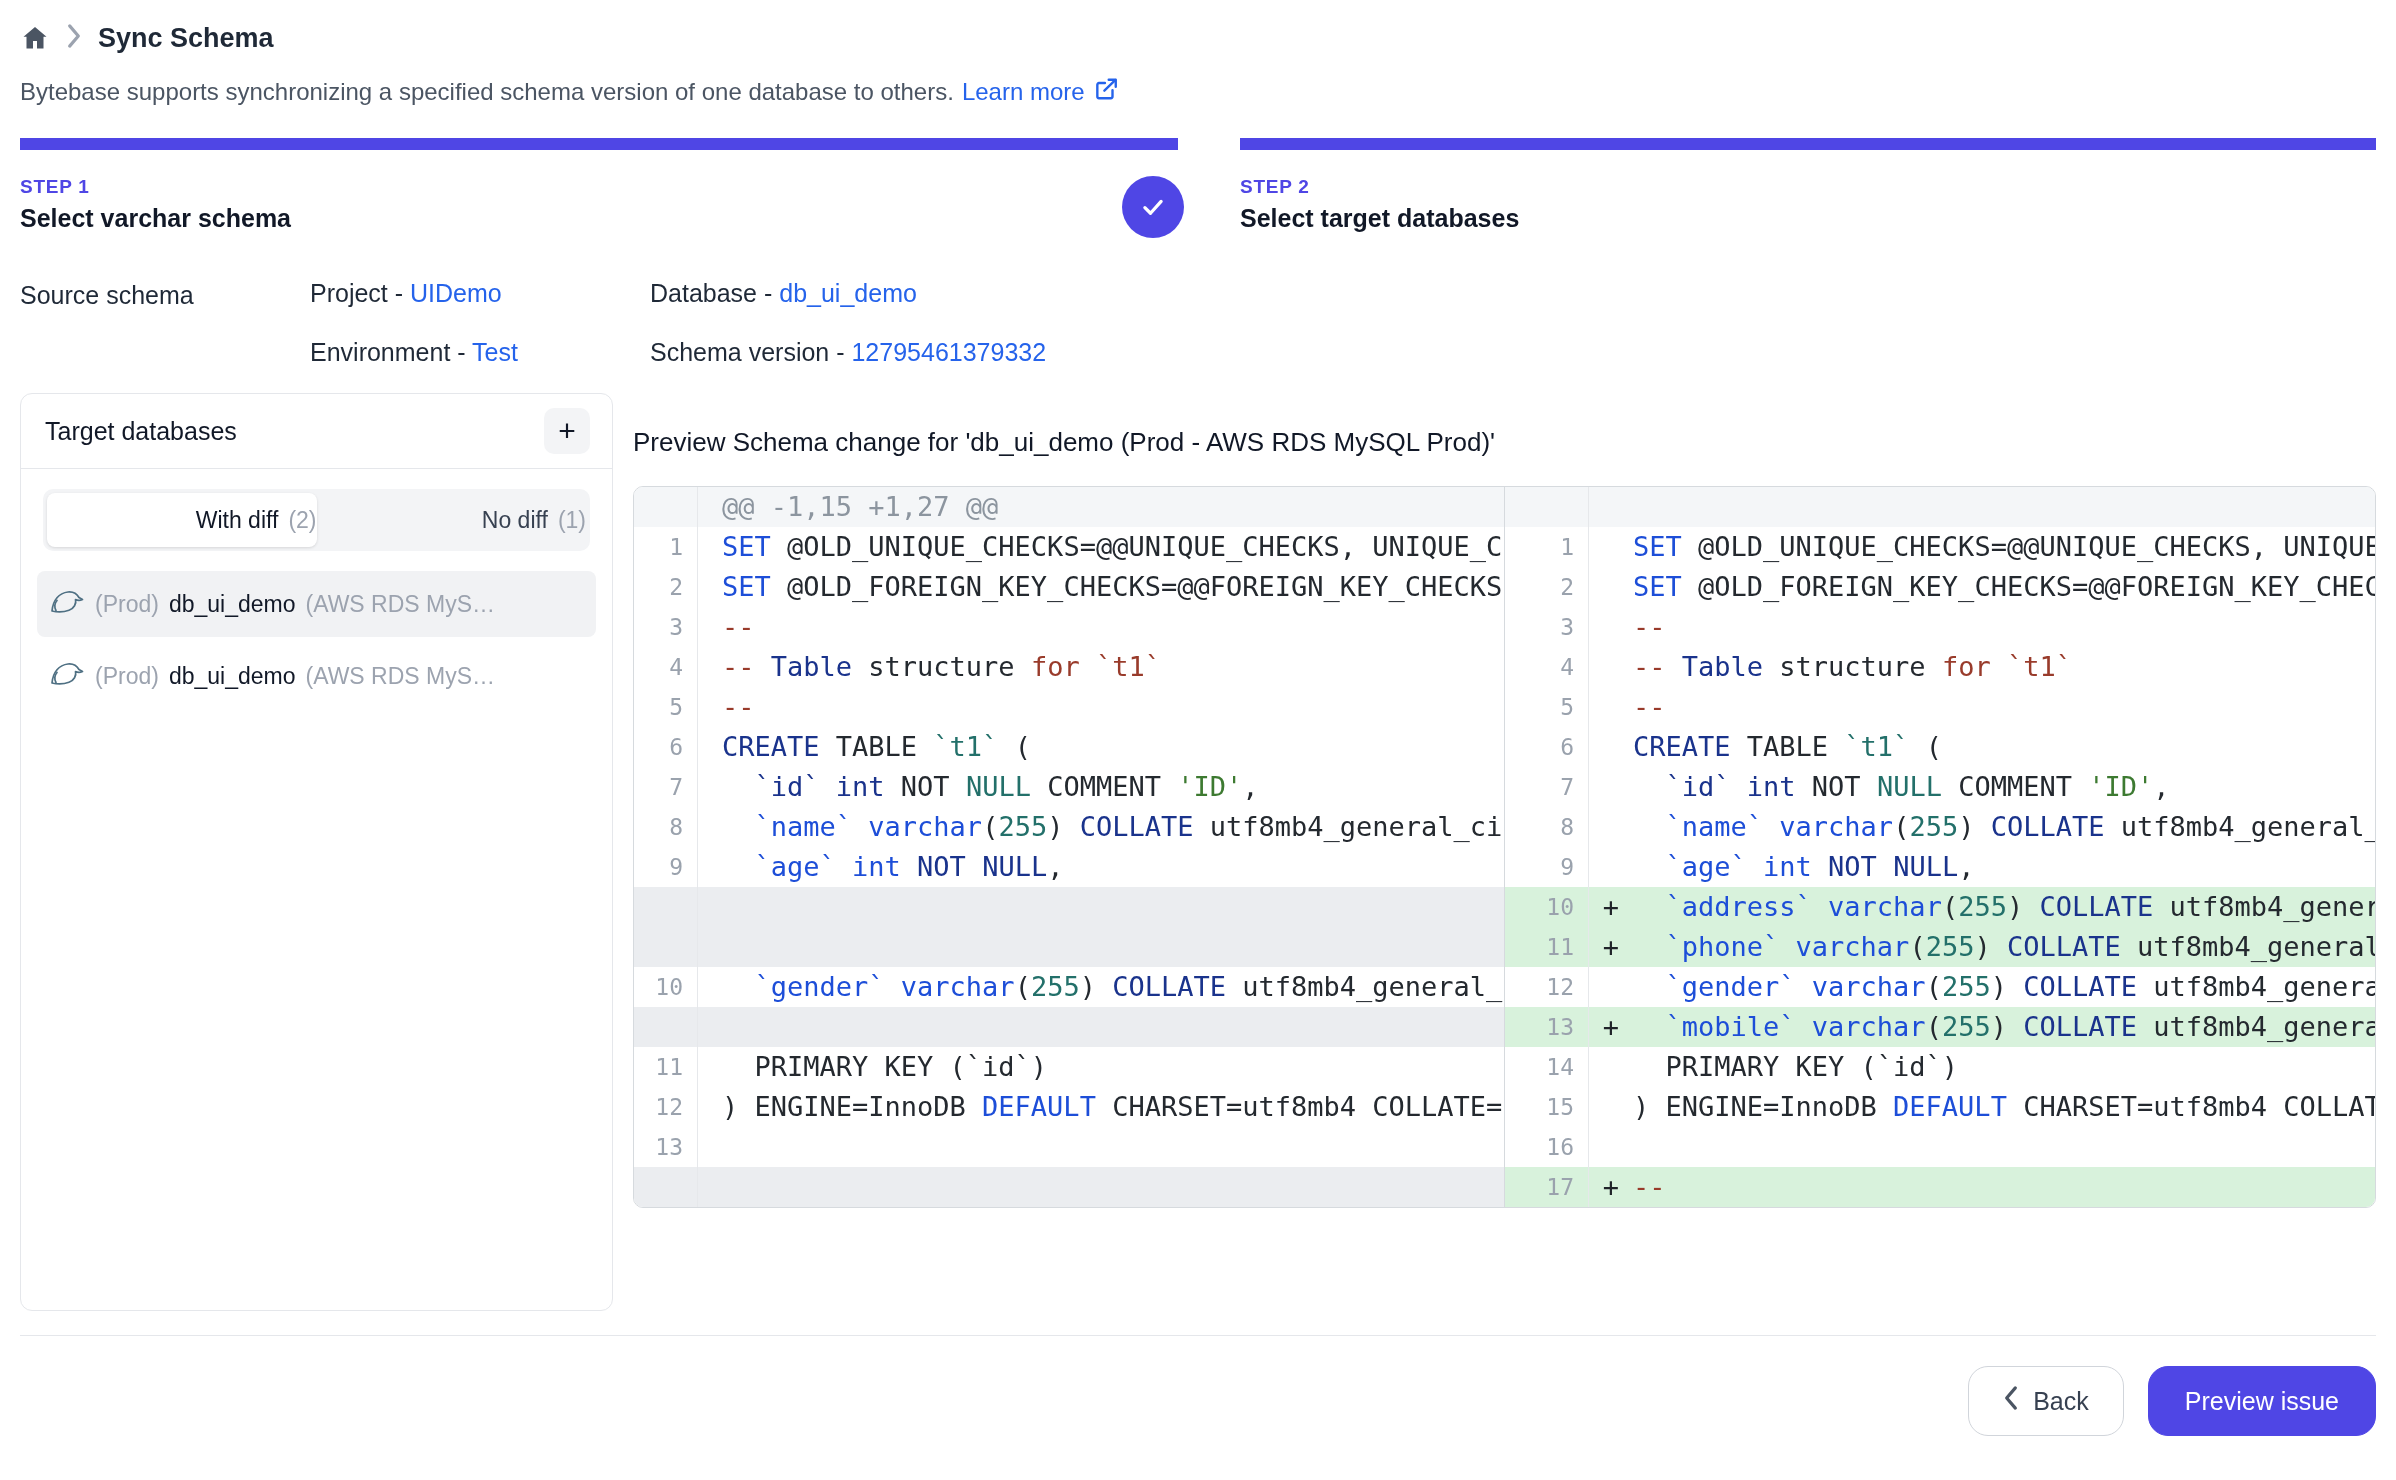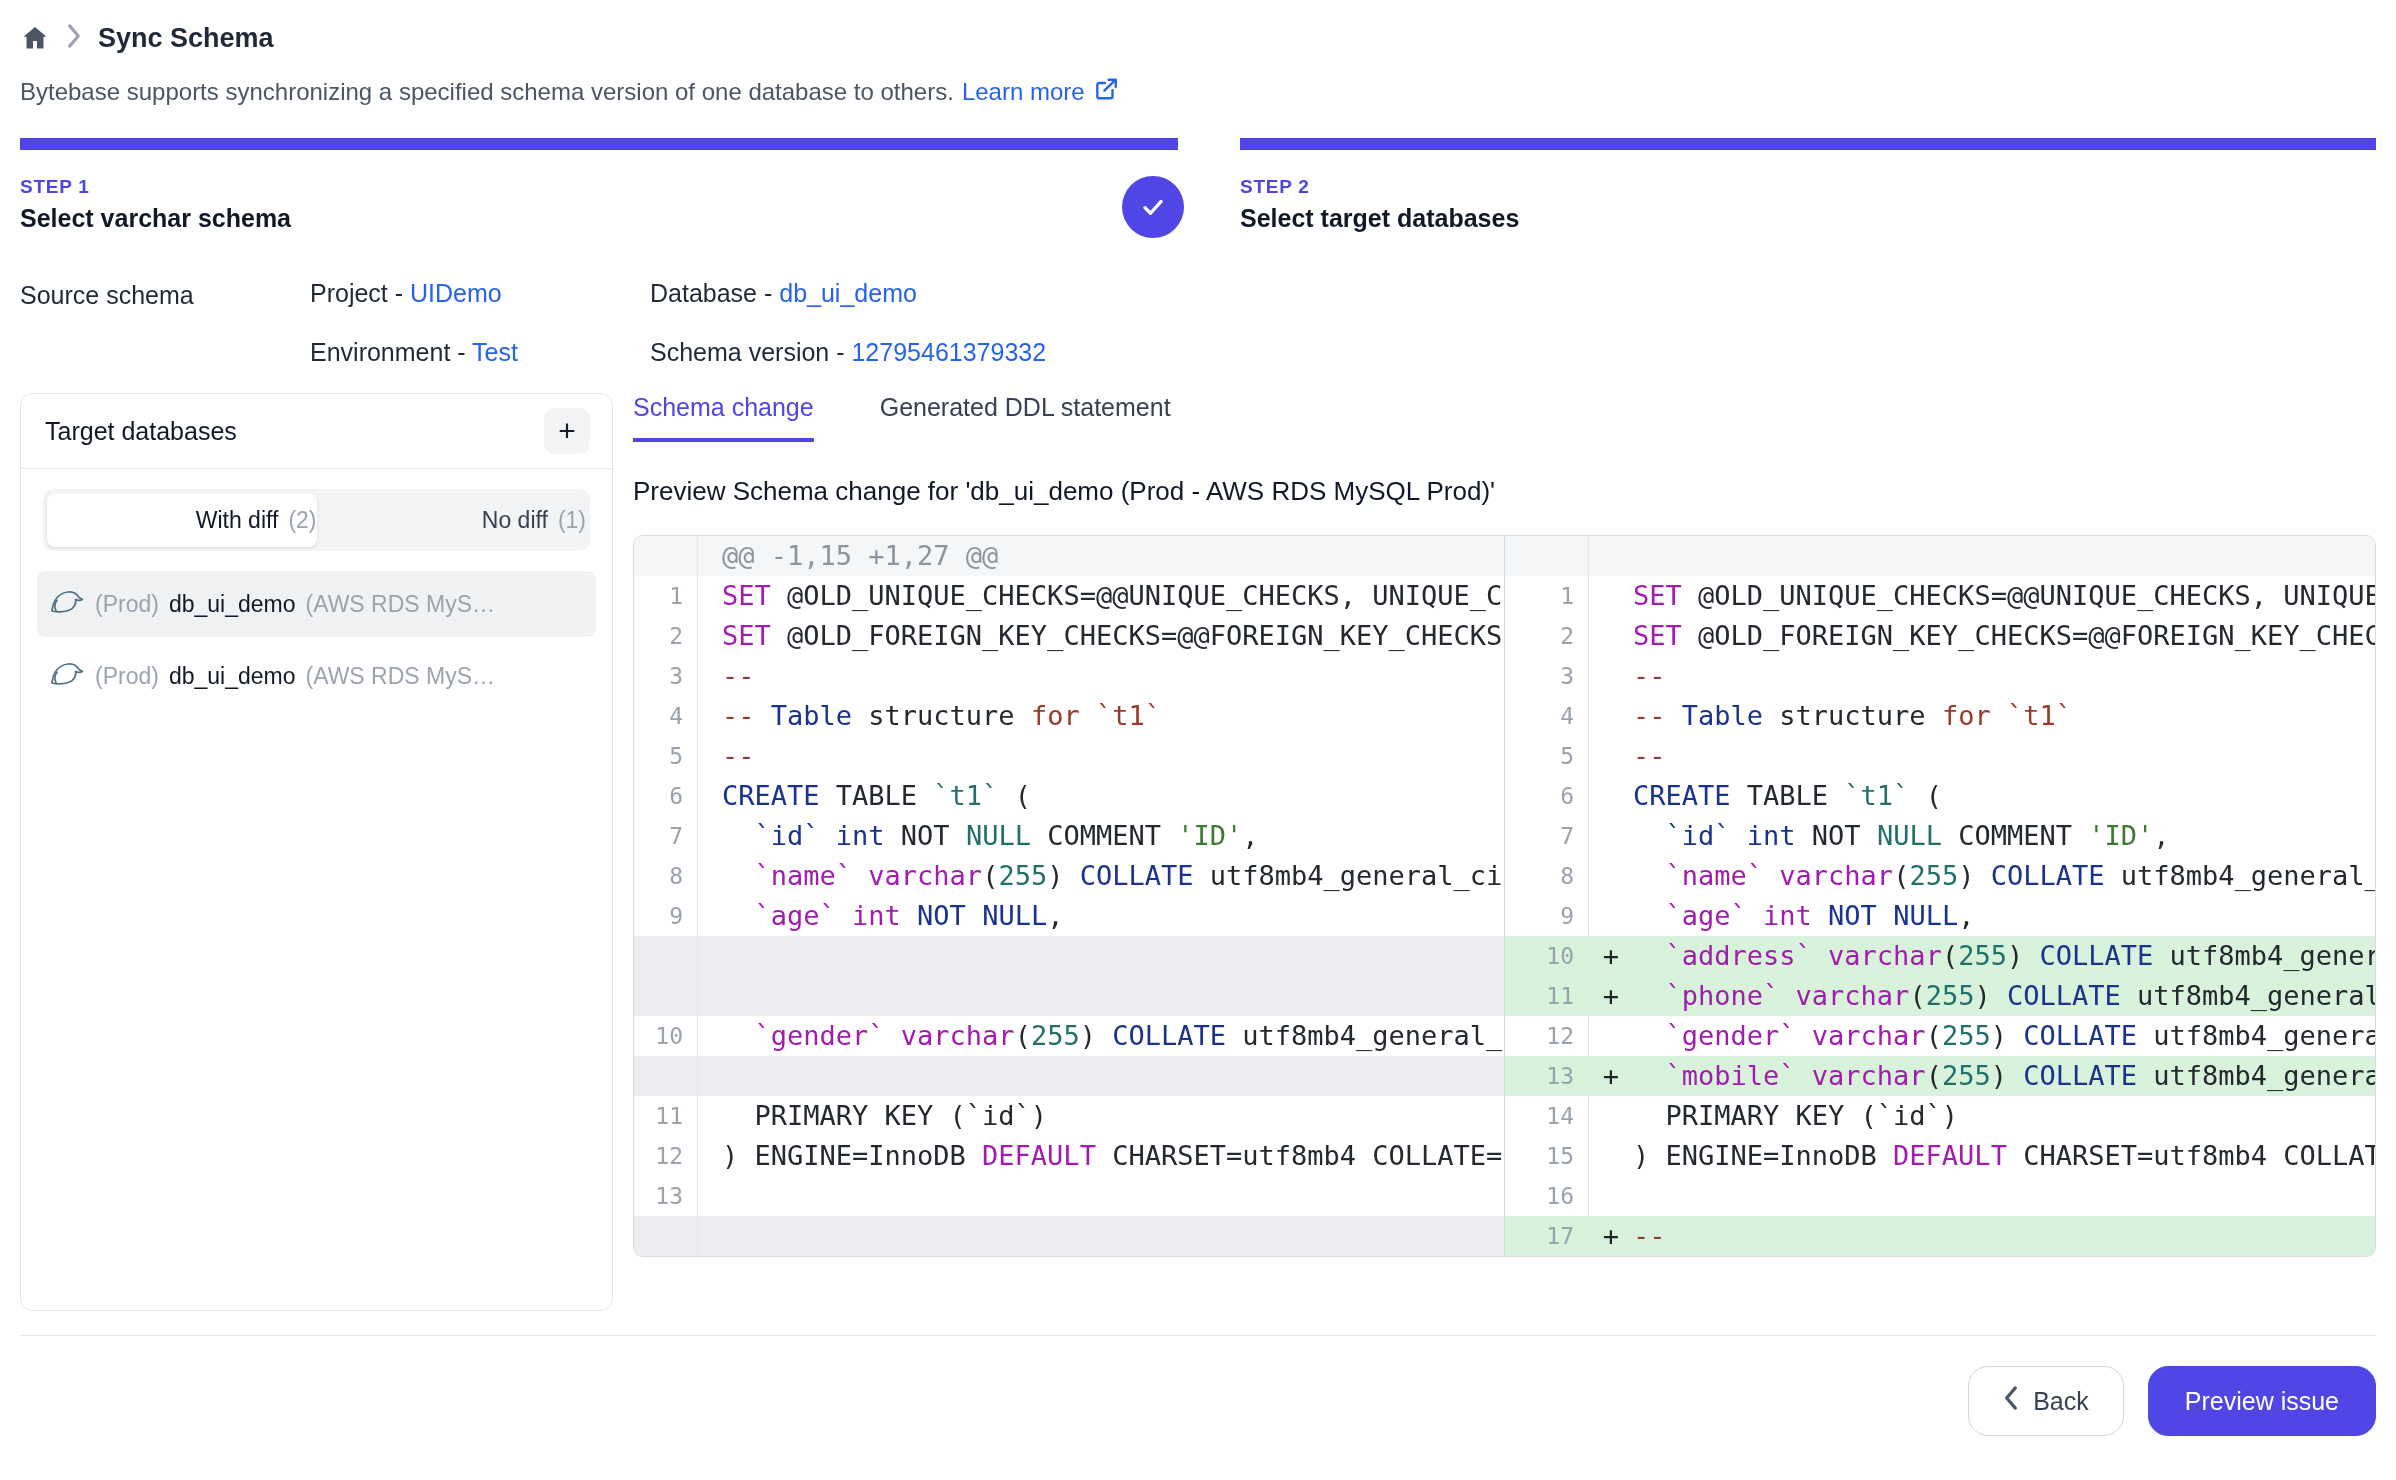--- a/index.html
+++ b/index.html
@@ -76,21 +76,21 @@
   .pane.right .gut { flex:0 0 84px; }
   .mark { flex:0 0 44px; text-align:center; color:#1f2328; }
   .code { flex:1; min-width:0; white-space:pre; overflow:hidden; color:#24292f; }
   .pane.left .code { padding-left:24px; }
   .r-hdr { background:#f4f6f8; }
   .r-hdr .gut { color:#f4f6f8; }
   .r-ph  { background:#ebedf0; }
   .r-add { background:#d8f2dc; }
   .tk-hdr { color:#8c959f; }
   .tk-p { color:#24292f; }
-  .tk-kw { color:#a21caf; }
+  .tk-kw { color:#1d4ed8; }
   .tk-blu { color:#1a338c; }
   .tk-teal { color:#23706a; }
   .tk-red { color:#993b2b; }
   .tk-grn { color:#3d7a31; }
 
   
   .footer-divider { margin-top:24px; height:1px; background:#e5e7eb; }
   .footer { margin-top:30px; display:flex; justify-content:flex-end; align-items:center; gap:24px; padding-right:0; }
   .btn { height:70px; border-radius:20px; font-size:25px; font-weight:500; cursor:pointer;
     display:flex; align-items:center; justify-content:center; }
@@ -192,24 +192,20 @@
                 <path d="M7 23.5 C5.2 20, 5.8 16, 8 13.5"></path>
               </svg></span>
             <span class="env">(Prod)</span>
             <span class="dbname">db_ui_demo</span>
             <span class="suffix">(AWS RDS MyS…</span>
           </div>
         </div>
     </div>
 
     <div class="content">
-      <div class="top-tabs">
-          <div class="top-tab active">Schema change</div>
-          <div class="top-tab">Generated DDL statement</div>
-        </div>
       <div class="preview-title">Preview Schema change for 'db_ui_demo (Prod - AWS RDS MySQL Prod)'</div>
       <div class="diff">
         <div class="pane left">
             <div class="diff-row r-hdr">
               <div class="gut"></div>
               <div class="code"><span class="tk-hdr">@@ -1,15 +1,27 @@</span></div>
             </div>
             <div class="diff-row r-ctx">
               <div class="gut">1</div>
               <div class="code"><span class="tk-kw">SET</span><span class="tk-p"> @OLD_UNIQUE_CHECKS=@@UNIQUE_CHECKS, UNIQUE_CHECKS=0;</span></div>

